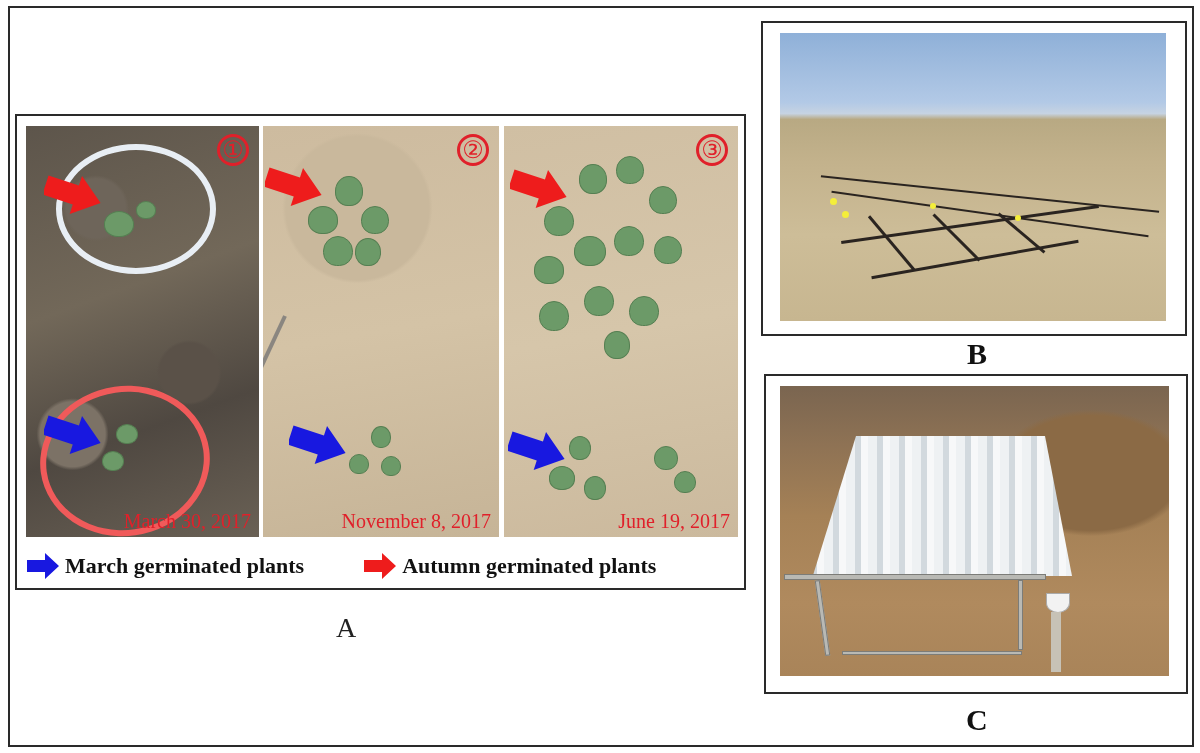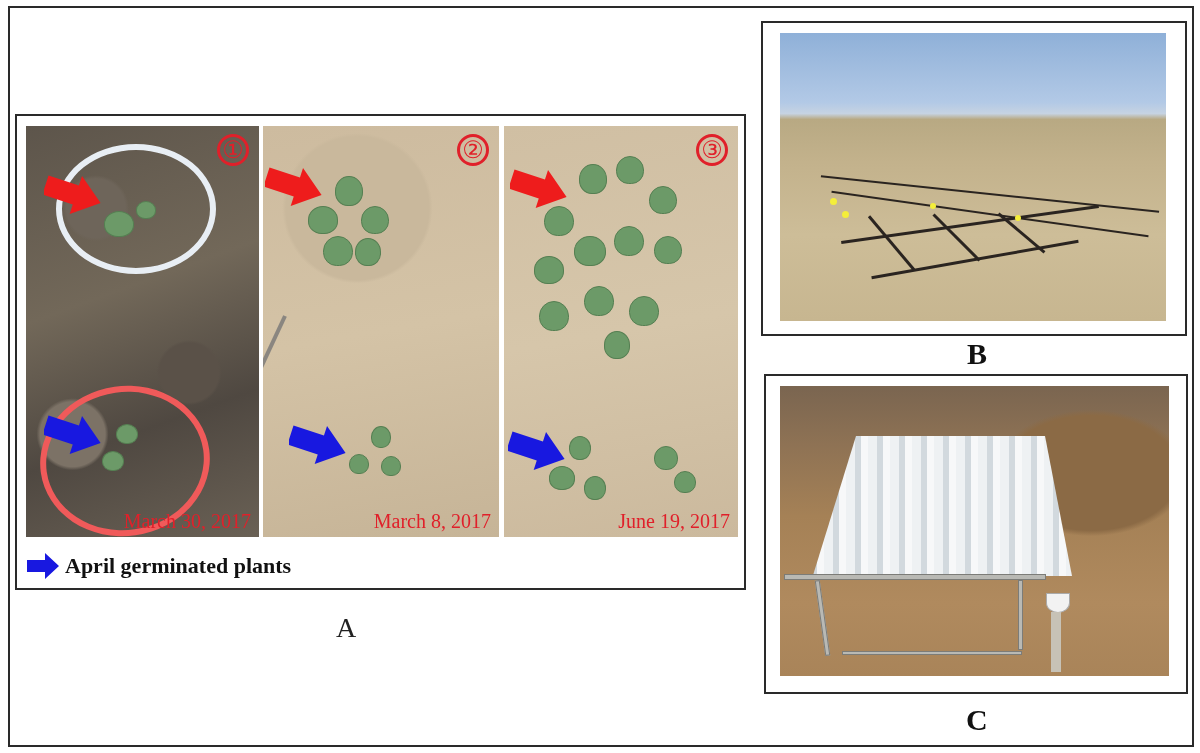--- a/index.html
+++ b/index.html
@@ -107,21 +107,21 @@
       <svg viewBox="0 0 58 40">
           <polygon points="0,10 32,10 32,0 58,20 32,40 32,30 0,30" fill="#ee1c1c" transform="rotate(18 29 20)"></polygon>
         </svg>
     </div>
     <div class="arrow" style="left:26px;top:298px;">
       <svg viewBox="0 0 58 40">
           <polygon points="0,10 32,10 32,0 58,20 32,40 32,30 0,30" fill="#1818e0" transform="rotate(18 29 20)"></polygon>
         </svg>
     </div>
     <div class="circled-num">②</div>
-    <div class="date-label">March 8, 2017</div>
+    <div class="date-label">November 8, 2017</div>
   </div>
 
   <div class="photo photo-3">
     <div class="leaf" style="left:40px;top:80px;width:30px;height:30px;"></div>
     <div class="leaf" style="left:75px;top:38px;width:28px;height:30px;"></div>
     <div class="leaf" style="left:112px;top:30px;width:28px;height:28px;"></div>
     <div class="leaf" style="left:145px;top:60px;width:28px;height:28px;"></div>
     <div class="leaf" style="left:30px;top:130px;width:30px;height:28px;"></div>
     <div class="leaf" style="left:70px;top:110px;width:32px;height:30px;"></div>
     <div class="leaf" style="left:110px;top:100px;width:30px;height:30px;"></div>
@@ -149,21 +149,29 @@
     <div class="date-label">June 19, 2017</div>
   </div>
 
   <div class="legend">
     <div class="legend-item">
       <span class="legend-arrow">
         <svg viewBox="0 0 32 26">
             <polygon points="0,7 18,7 18,0 32,13 18,26 18,19 0,19" fill="#1818e0"></polygon>
           </svg>
       </span>
-      <span class="legend-text">April germinated plants</span>
+      <span class="legend-text">March germinated plants</span>
+    </div>
+    <div class="legend-item" style="margin-left:30px;">
+      <span class="legend-arrow">
+        <svg viewBox="0 0 32 26">
+            <polygon points="0,7 18,7 18,0 32,13 18,26 18,19 0,19" fill="#ee1c1c"></polygon>
+          </svg>
+      </span>
+      <span class="legend-text">Autumn germinated plants</span>
     </div>
   </div>
 </div>
 <div class="label-a">A</div>
 
 <div class="panel-b">
   <div class="photo-b">
     <div class="grid-line" style="left:60px;top:190px;width:260px;height:3px;transform:rotate(-8deg);"></div>
     <div class="grid-line" style="left:90px;top:225px;width:210px;height:3px;transform:rotate(-10deg);"></div>
     <div class="grid-line" style="left:40px;top:160px;width:340px;height:2px;transform:rotate(6deg);"></div>

